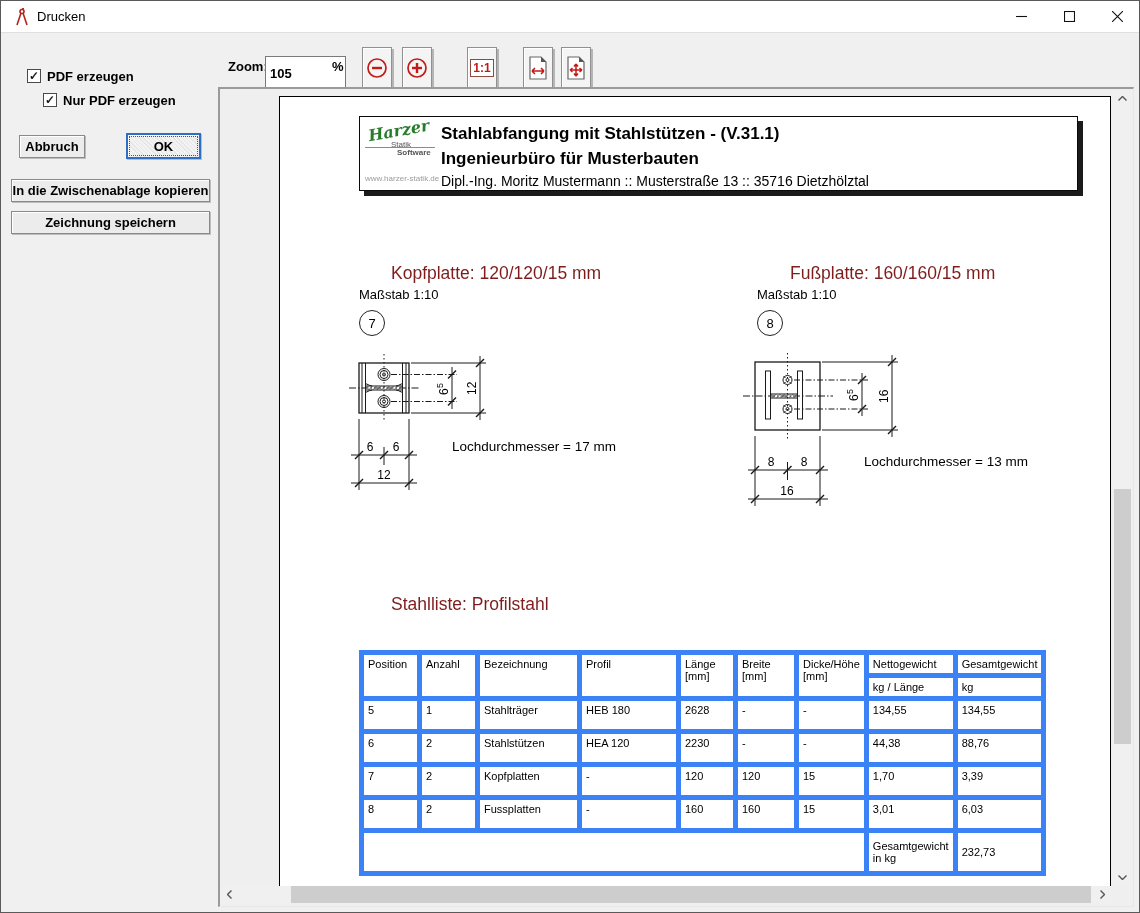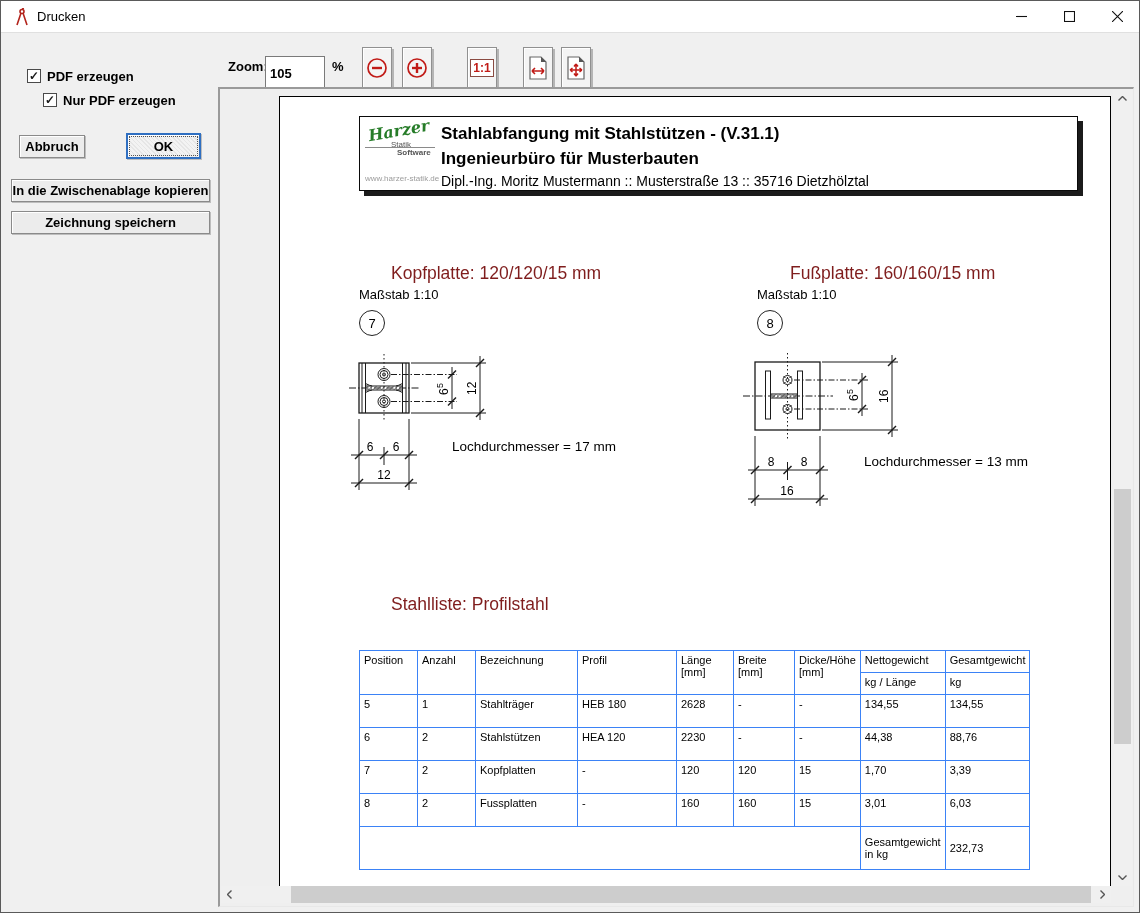--- a/index.html
+++ b/index.html
@@ -22,21 +22,21 @@
     font-family:"Liberation Sans",sans-serif;font-size:13px;font-weight:bold;color:#000;
     display:flex;align-items:center;justify-content:center;padding:0;}
   #btn-abort{left:18px;top:134px;width:66px;height:23px;}
   #btn-ok{left:125px;top:132px;width:75px;height:26px;border:2px solid #2f6fc1;
     background:repeating-linear-gradient(45deg,#e6e6e6 0 1px,#f3f3f3 1px 3px);
     outline:1px dotted #555;outline-offset:-4px;}
   #btn-copy{left:10px;top:178px;width:199px;height:23px;}
   #btn-save{left:10px;top:210px;width:199px;height:23px;}
   
   .zoom-label{position:absolute;left:227px;top:58px;font-size:13px;font-weight:bold;color:#000;}
-  .zoom-input{position:absolute;left:264px;top:55px;width:60px;height:22px;border:1px solid #7a7a7a;
+  .zoom-input{position:absolute;left:264px;top:55px;width:81px;height:22px;border:1px solid #7a7a7a;
     background:#fff;font-family:"Liberation Sans",sans-serif;font-size:13px;font-weight:bold;padding:16px 4px;color:#000;}
   .pct-label{position:absolute;left:331px;top:58px;font-size:13px;font-weight:bold;color:#000;}
   .tool-btn{position:absolute;top:46px;width:30px;height:42px;background:#f4f4f4;border:1px solid #909090;
     box-shadow:inset 1px 1px 0 #ffffff,2px 2px 0 #b5b5b5;display:flex;align-items:center;justify-content:center;}
   #tb-minus{left:361px;} #tb-plus{left:401px;} #tb-one{left:466px;} #tb-fitw{left:522px;} #tb-fitp{left:560px;}
   
   .preview{position:absolute;left:217px;top:86px;width:916px;height:820px;background:#efefef;
     border-top:2px solid #9a9a9a;border-left:2px solid #9a9a9a;border-right:1px solid #e8e8e8;border-bottom:1px solid #e8e8e8;}
   .page{position:absolute;left:59px;top:7px;width:832px;height:790px;background:#ffffff;
     border:1px solid #000;border-bottom:none;overflow:hidden;color:#000;}
@@ -63,21 +63,21 @@
   .hdr-line.n{font-size:14px;}
   .sec-title{position:absolute;font-size:17.5px;color:#7f1d1d;white-space:nowrap;margin-left:32px;}
   .sec-scale{position:absolute;font-size:13px;color:#000;}
   .badge{position:absolute;width:26px;height:26px;border:1px solid #222;border-radius:50%;
     display:flex;align-items:center;justify-content:center;font-size:13px;}
   .note{position:absolute;font-size:13.5px;color:#000;white-space:nowrap;}
   .drw{position:absolute;}
   
   .steel{position:absolute;left:79px;top:553px;border-collapse:collapse;table-layout:fixed;
     font-size:11px;color:#000;}
-  .steel th,.steel td{border:1px solid #3b82f6;padding:3px 4px;text-align:left;vertical-align:top;
+  .steel th,.steel td{border:5px solid #3b82f6;padding:3px 4px;text-align:left;vertical-align:top;
     font-weight:normal;overflow:hidden;white-space:nowrap;}
   .steel .r{height:33px;} .steel .h1{height:22px;} .steel .h2{height:22px;}
   .steel .tot{height:43px;vertical-align:middle;white-space:normal;}
   .unit{display:block;}
 </style>
 </head>
 <body>
 
 <div id="window">
 

